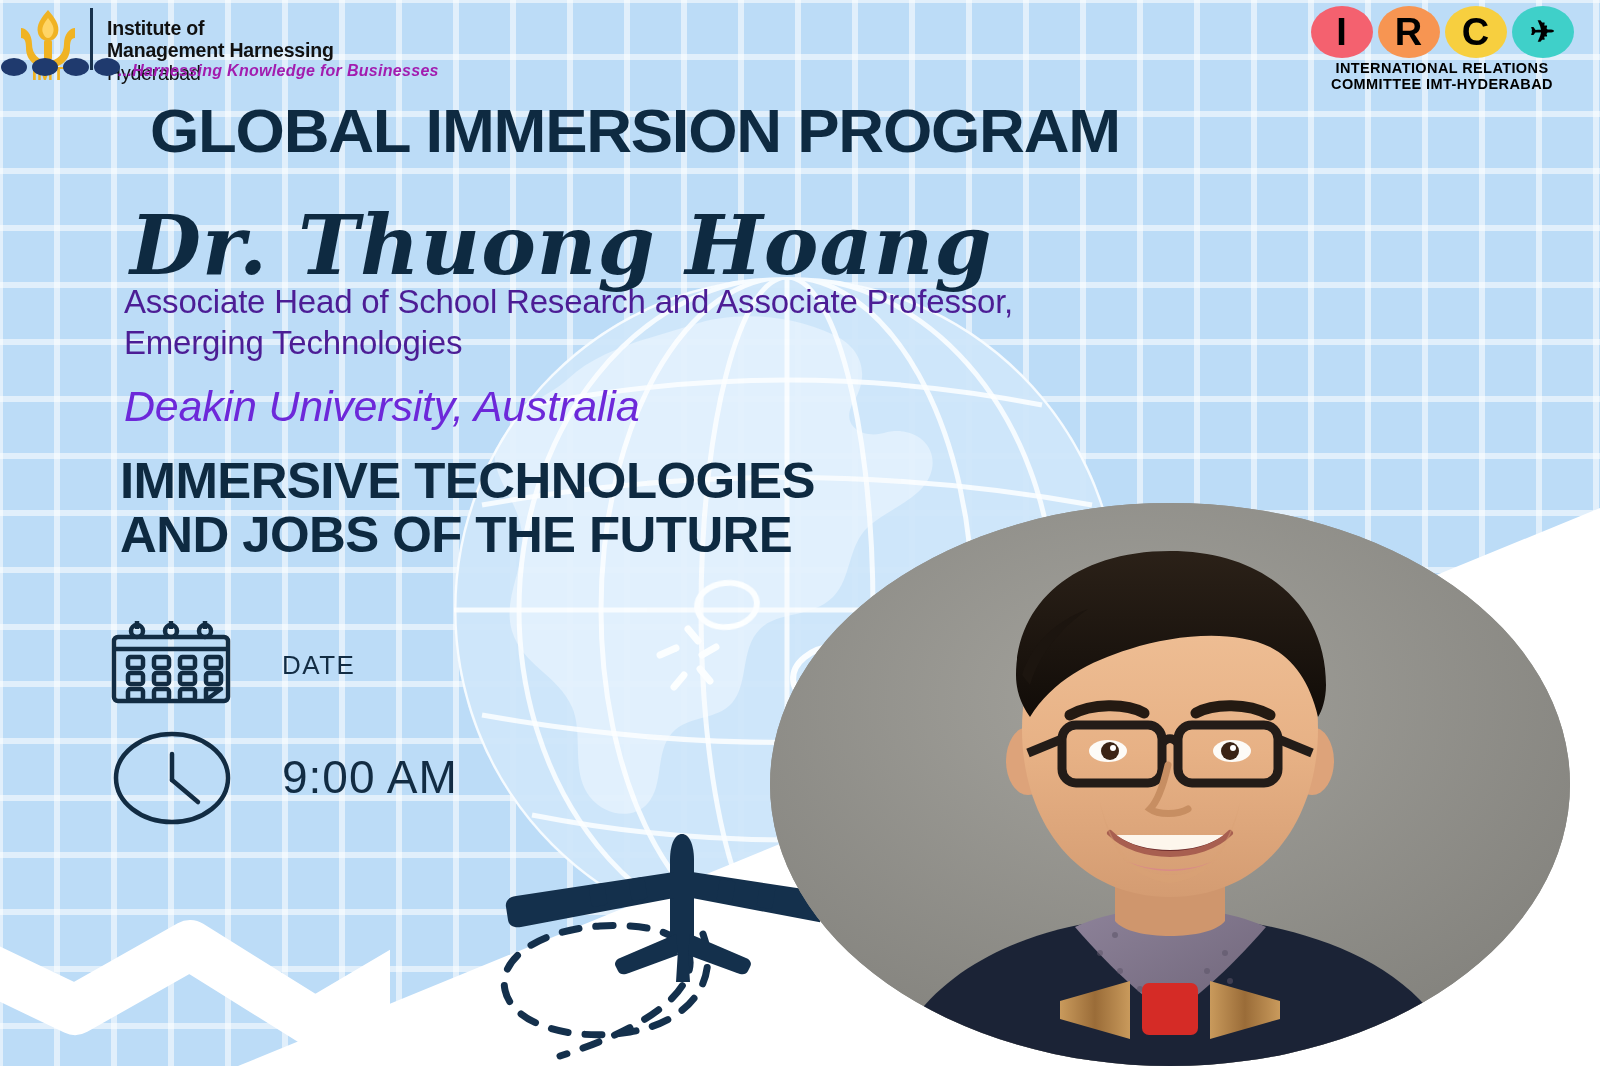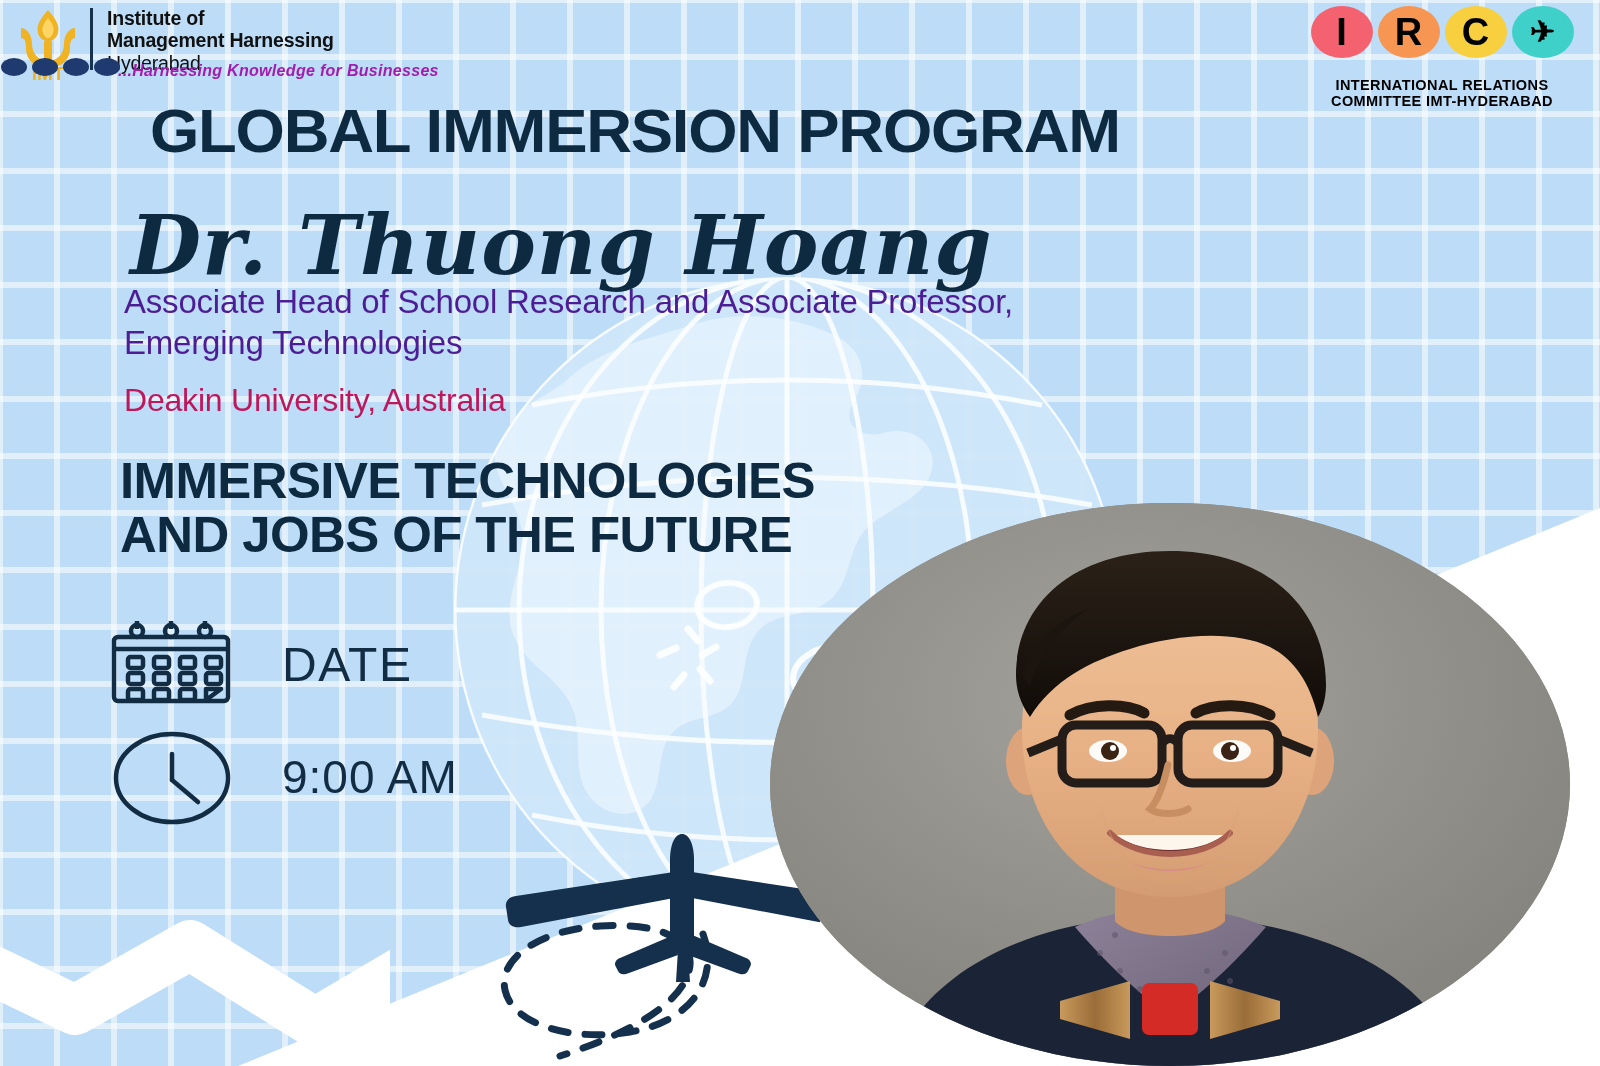--- a/index.html
+++ b/index.html
@@ -44,21 +44,21 @@
   
   .imt-logo{
     position:absolute;left:8px;top:4px;
     width:360px;height:82px;
     display:flex;align-items:flex-start;
   }
   .imt-mark{width:80px;height:78px;flex:0 0 80px;}
   .imt-divider{
     width:3px;height:62px;background:#17324d;margin:4px 14px 0 2px;flex:0 0 3px;
   }
-  .imt-text{padding-top:4px;}
+  .imt-text{padding-top:14px;}
   .imt-l1{font-size:19.5px;font-weight:bold;color:#111;line-height:1.12;letter-spacing:-.2px;}
   .imt-l2{font-size:19.5px;font-weight:bold;color:#111;line-height:1.12;letter-spacing:-.2px;}
   .imt-l3{font-size:19.5px;font-weight:normal;color:#111;line-height:1.18;letter-spacing:-.2px;}
   .imt-tag{
     position:absolute;left:118px;top:62px;
     font-size:16px;font-style:italic;font-weight:bold;color:#a21caf;
     letter-spacing:.3px;
   }
   .imt-dots{position:absolute;left:0px;top:52px;width:120px;height:30px;}
 
@@ -67,21 +67,21 @@
     width:300px;height:84px;
     display:flex;flex-direction:column;align-items:center;
   }
   .irc-row{display:flex;gap:5px;align-items:center;}
   .irc-chip{
     width:62px;height:52px;border-radius:50%;
     display:flex;align-items:center;justify-content:center;
     font-size:38px;font-weight:bold;color:#000;line-height:1;
   }
   .irc-sub{
-    margin-top:20px;text-align:center;color:#000;
+    margin-top:3px;text-align:center;color:#000;
     font-size:14.5px;font-weight:bold;line-height:1.08;letter-spacing:.4px;
   }
 
   
   .main-title{
     position:absolute;left:150px;top:96px;
     font-size:61px;font-weight:bold;color:#0e2a41;
     letter-spacing:-1.2px;
     transform:scaleX(1.04);transform-origin:left center;
     white-space:nowrap;
@@ -94,36 +94,36 @@
     letter-spacing:1px;white-space:nowrap;margin-top:22px;
   }
   .speaker-role{
     position:absolute;left:124px;top:282px;
     width:1010px;
     font-size:33px;color:#4c1d95;line-height:1.24;
     font-weight:normal;letter-spacing:-.2px;
   }
   .speaker-univ{
     position:absolute;left:124px;top:382px;
-    font-size:32px;color:#be185d;letter-spacing:-.2px;
+    font-size:43px;color:#6d28d9;letter-spacing:-.2px;font-style:italic;
   }
   .talk-title{
     position:absolute;left:120px;top:455px;
     font-size:50px;font-weight:bold;color:#0e2a41;
     line-height:1.07;letter-spacing:-.6px;
     transform:scaleX(1.02);transform-origin:left center;
   }
 
   
   .info-row{position:absolute;display:flex;align-items:center;}
   .info-date{left:110px;top:615px;}
   .info-time{left:110px;top:728px;}
   .info-icon{width:130px;height:100px;flex:0 0 130px;}
   .info-text{margin-left:42px;color:#122c43;}
-  .info-label{font-size:48px;letter-spacing:1.5px;line-height:1.1;}
+  .info-label{font-size:26px;letter-spacing:1.5px;line-height:1.1;}
   .info-value{font-size:46px;letter-spacing:1px;line-height:1.12;}
 
   
   .plane-trail{position:absolute;left:420px;top:810px;width:400px;height:256px;pointer-events:none;}
 
   
   .portrait{
     position:absolute;left:770px;top:503px;
     width:800px;height:563px;
     border-radius:50%;

